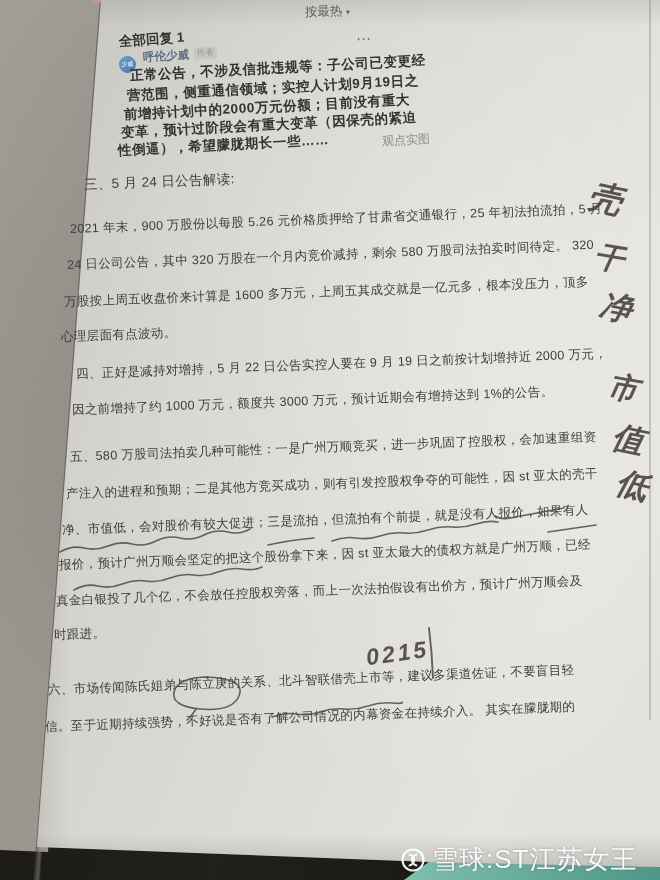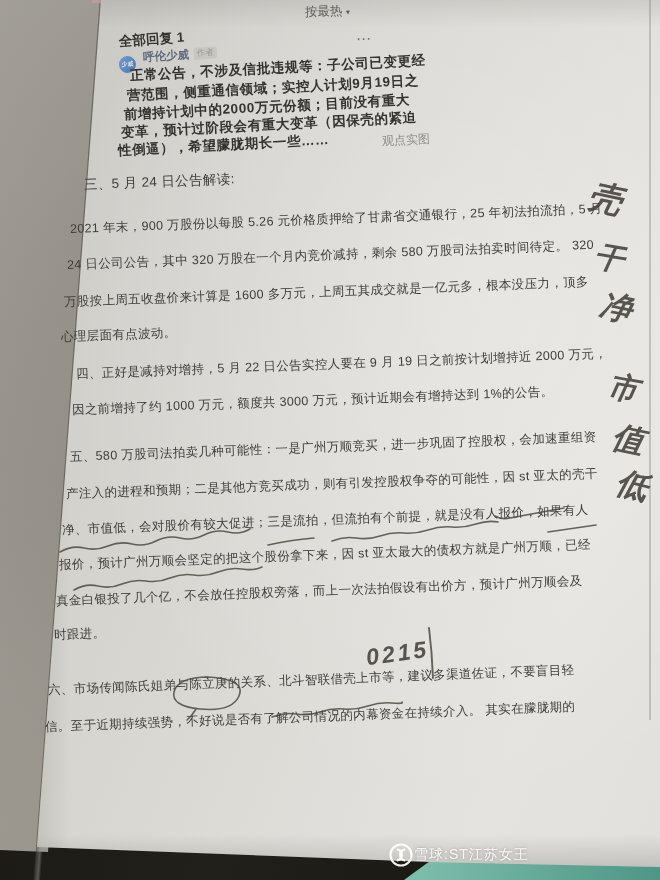--- a/index.html
+++ b/index.html
@@ -65,22 +65,22 @@
   }
   .doc{font-size:12.5px;letter-spacing:.35px;color:#3e3d39;transform:rotate(-2.2deg);}
   .doc-h{font-size:13.5px;}
   
   .hand{position:absolute;z-index:6;color:#45403a;font-style:italic;font-weight:bold;opacity:.88;transform-origin:center;}
   .hand-v{font-size:30px;}
   .hand-num{font-size:23px;letter-spacing:3px;transform:rotate(-8deg);font-weight:bold;}
   .anno-svg{position:absolute;inset:0;z-index:6;pointer-events:none;}
   
   .watermark{
-    position:absolute;left:388px;top:842px;z-index:8;display:flex;align-items:center;
-    color:rgba(255,255,255,.93);font-size:14px;letter-spacing:1px;font-weight:500;
+    position:absolute;left:400px;top:842px;z-index:8;display:flex;align-items:center;gap:6px;
+    color:rgba(255,255,255,.93);font-size:26px;letter-spacing:1px;font-weight:500;
     text-shadow:0 0 3px rgba(80,80,80,.45);
   }
 </style>
 </head>
 <body>
 
 <div class="stage">
 
   <div class="left-page"></div>
   <div class="page-gap"></div>

